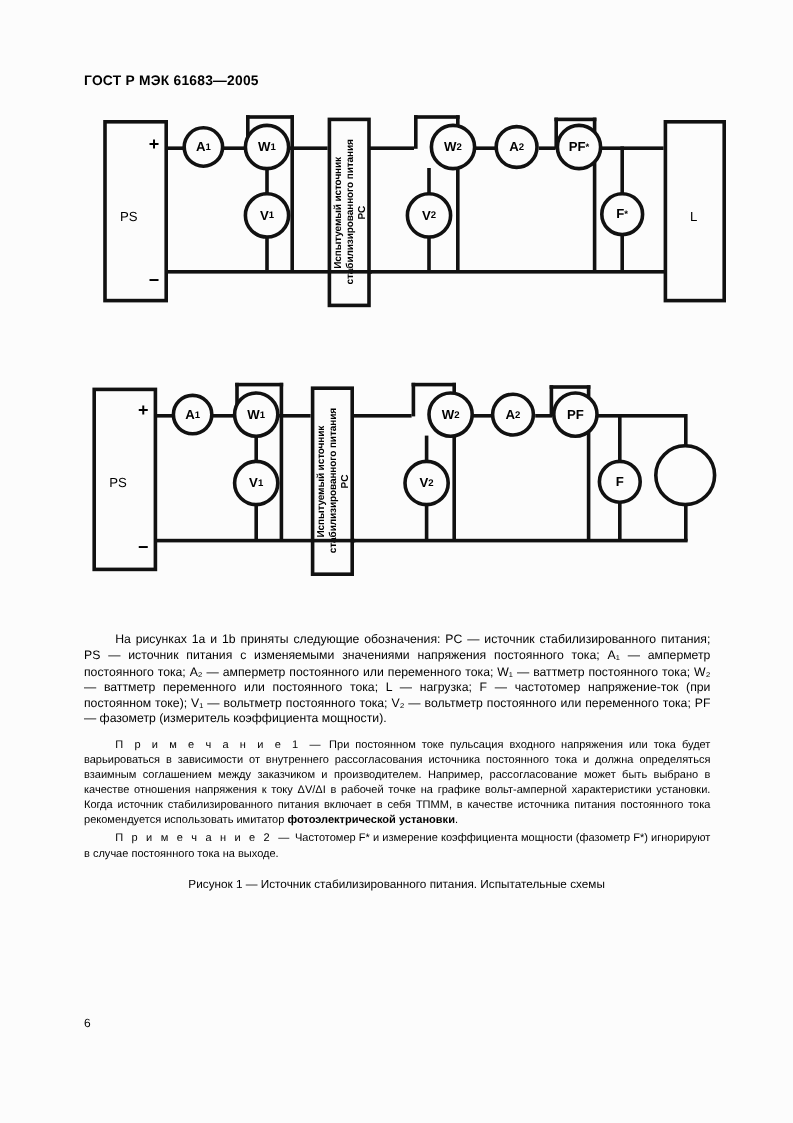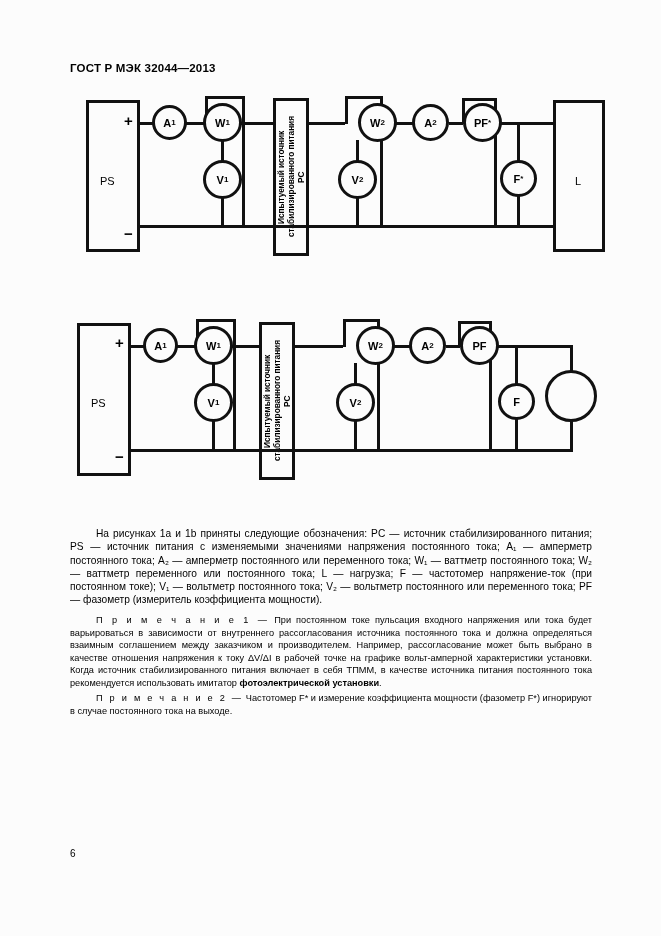--- a/index.html
+++ b/index.html
@@ -126,21 +126,21 @@
     width: 661px;
     text-align: center;
     font-size: 9.8px;
   }
 </style>
 </head>
 <body>
 
 <div class="page">
 
-  <div class="doc-header">ГОСТ Р МЭК 32044—2013</div>
+  <div class="doc-header">ГОСТ Р МЭК 61683—2005</div>
 
   <div class="schem" style="left:0px; top:0px; width:661px; height:275px;">
 
     <div class="box" style="left:86px; top:100px; width:54px; height:152px;"></div>
     <div class="box-label" style="left:100px; top:175px;">PS</div>
     <div class="plus" style="left:124px; top:113px;">+</div>
     <div class="minus" style="left:124px; top:226px;">−</div>
 
     <div class="wire h" style="left:138px; top:122px; width:18px;"></div>
     <div class="wire h" style="left:186px; top:122px; width:18px;"></div>
@@ -315,16 +315,17 @@
       <span class="note-lead" style="margin-left:26px;">П р и м е ч а н и е  1 —</span><span> При постоянном токе пульсация входного напряжения или тока будет варьироваться в зависимости от внутреннего рассогласования источника постоянного тока и должна определяться взаимным соглашением между заказчиком и производителем. Например, рассогласование может быть выбрано в качестве отношения напряжения к току  ΔV/ΔI в рабочей точке на графике вольт-амперной характеристики установки. Когда источник стабилизированного питания включает в себя ТПММ, в качестве источника питания постоянного тока рекомендуется использовать имитатор </span><span class="bold">фотоэлектрической установки</span><span>.</span>
     </p>
   </div>
 
   <div class="note" style="top:692px;">
     <p>
       <span class="note-lead" style="margin-left:26px;">П р и м е ч а н и е  2 —</span><span> Частотомер F* и измерение коэффициента мощности (фазометр F*) игнорируют в случае постоянного тока на выходе.</span>
     </p>
   </div>
 
+  <div class="main-caption" style="top:732px;">Рисунок  1 — Источник стабилизированного питания. Испытательные схемы</div>
 
   <div class="page-number">6</div>
 
 </div>
 
 </body></html>

